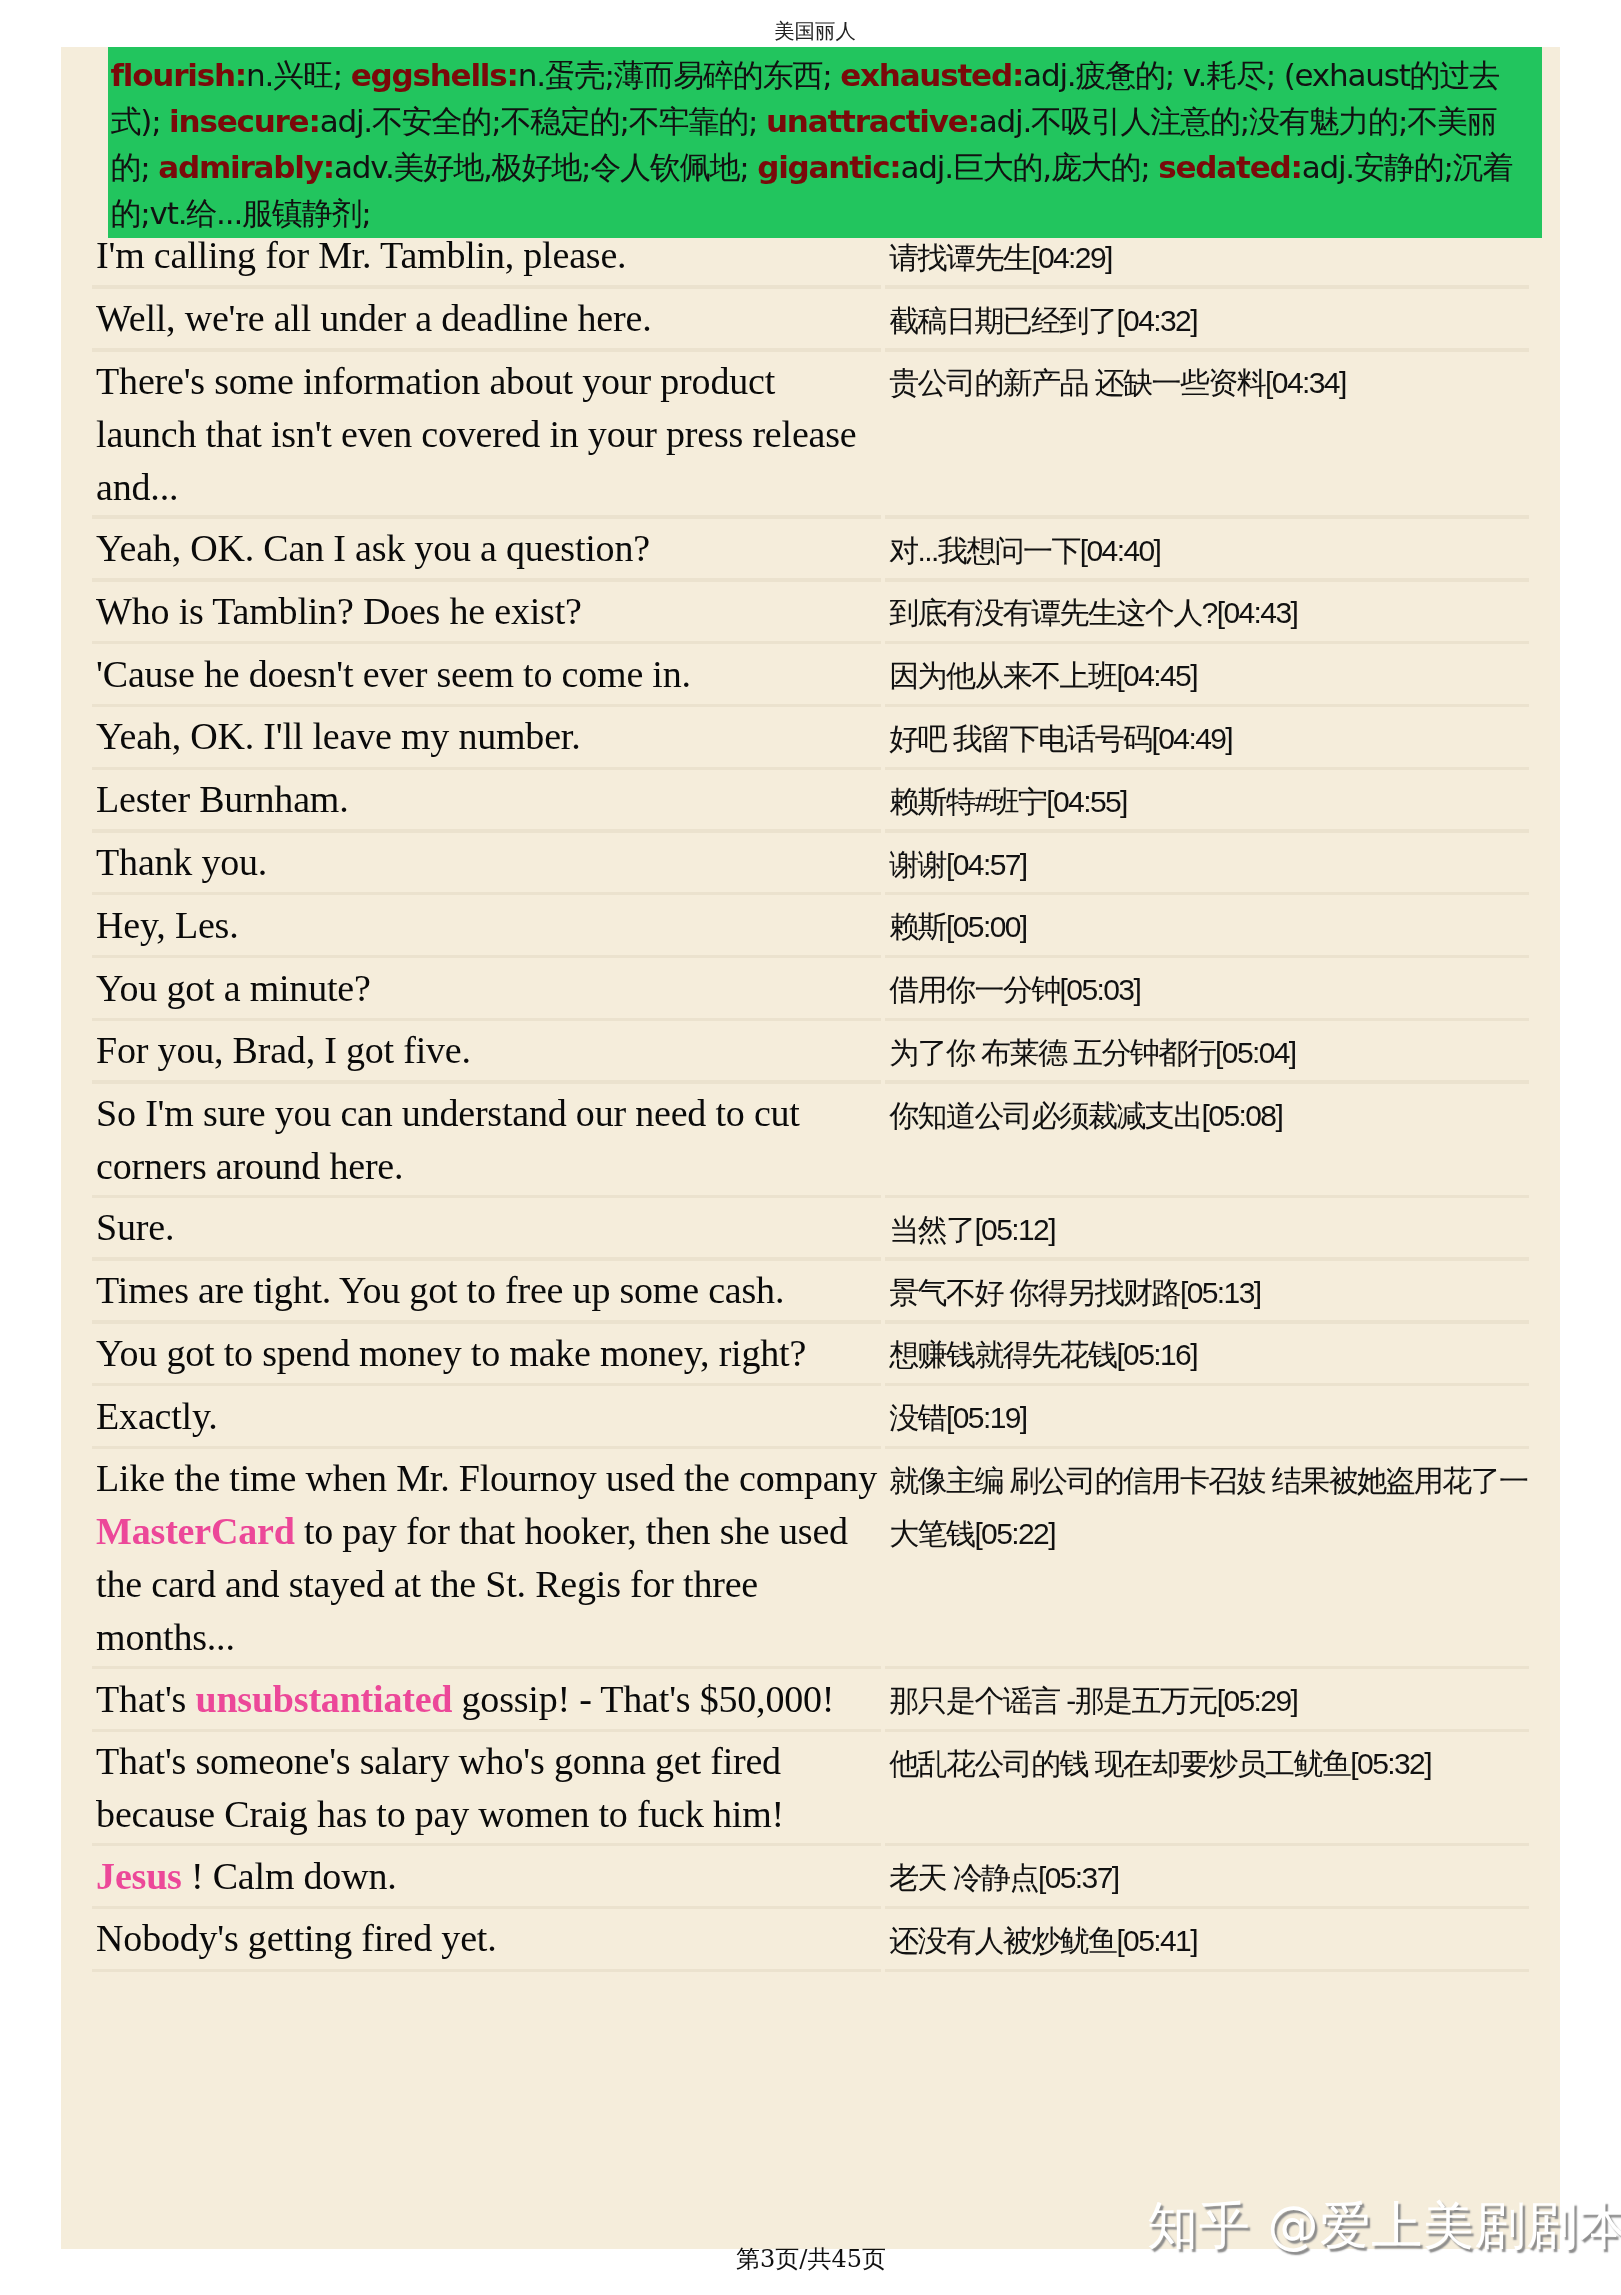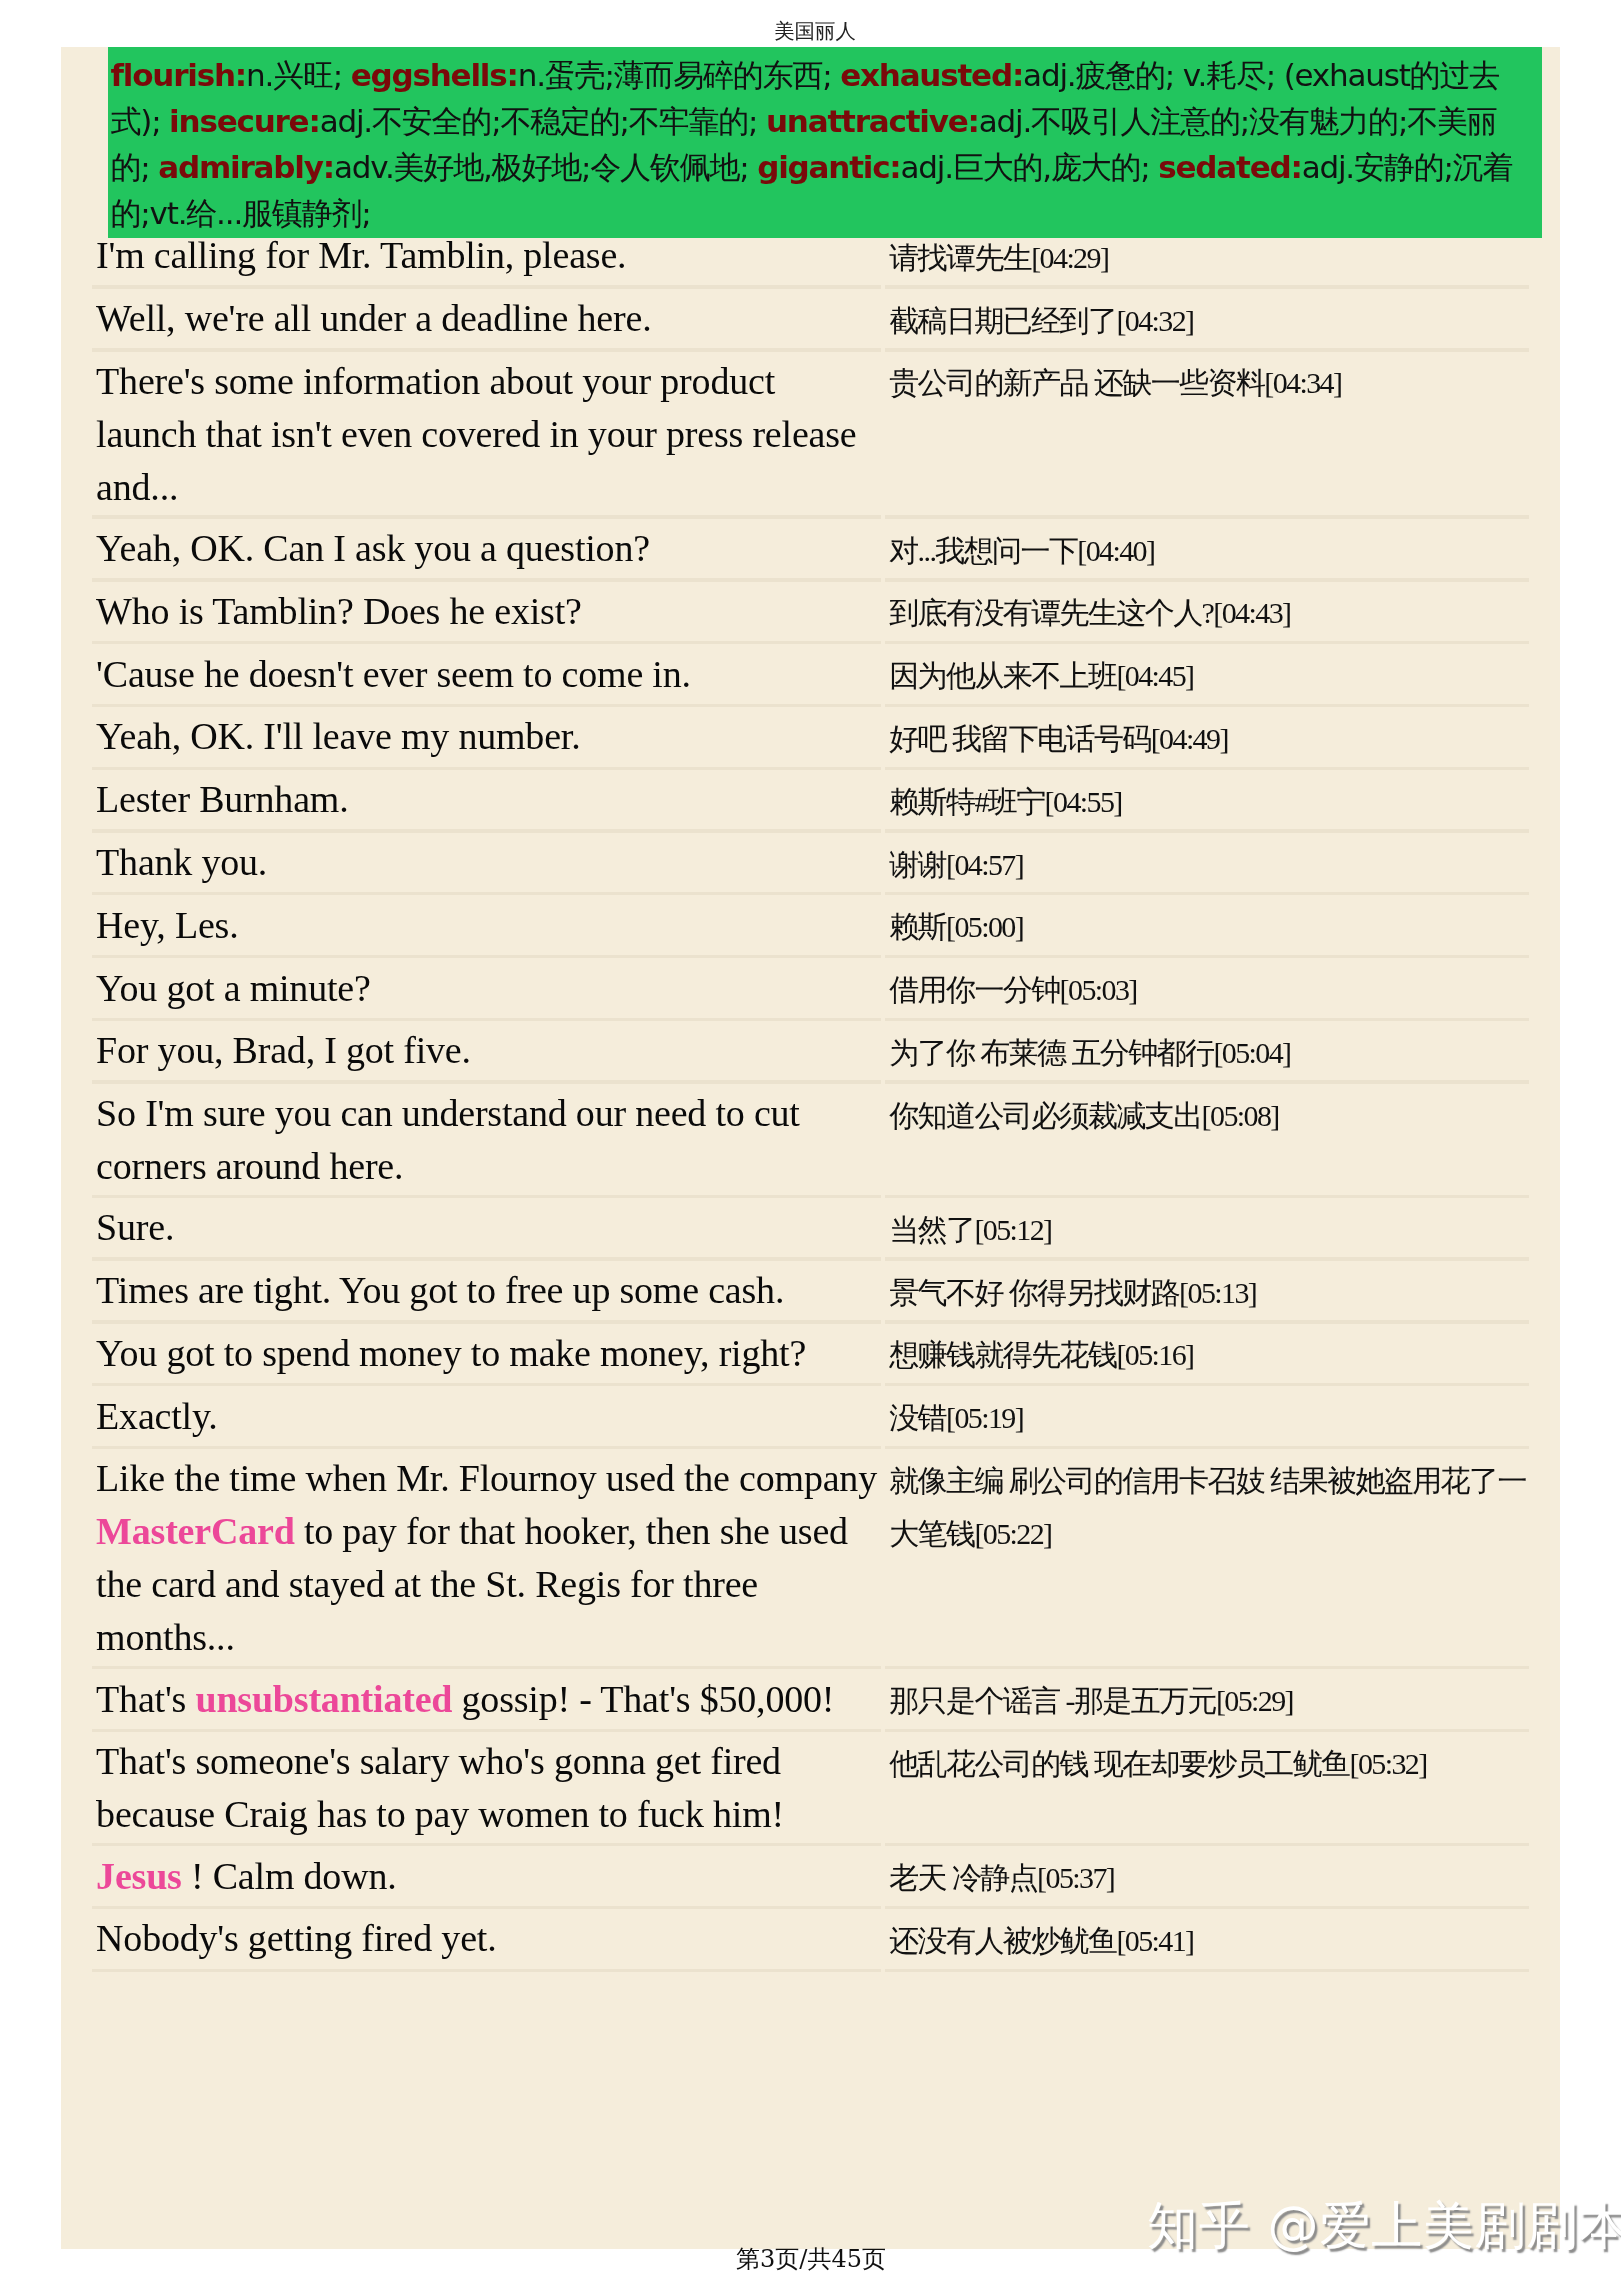--- a/index.html
+++ b/index.html
@@ -88,21 +88,21 @@
   }
   .en .hl {
     color: #ec4899;
     font-weight: bold;
   }
   .zh {
     flex: 1 1 auto;
     box-sizing: border-box;
     padding-left: 8.2px;
     padding-top: 1.6px;
-    font-family: Liberation Serif, serif;
+    font-family: Liberation Sans, sans-serif;
     font-size: 30px;
     line-height: 53px;
     letter-spacing: -1.6px;
     color: #111;
   }
   .watermark {
     position: absolute;
     left: 1135px;
     top: 2195px;
     font-family: "DejaVu Sans", "Liberation Sans", sans-serif;

